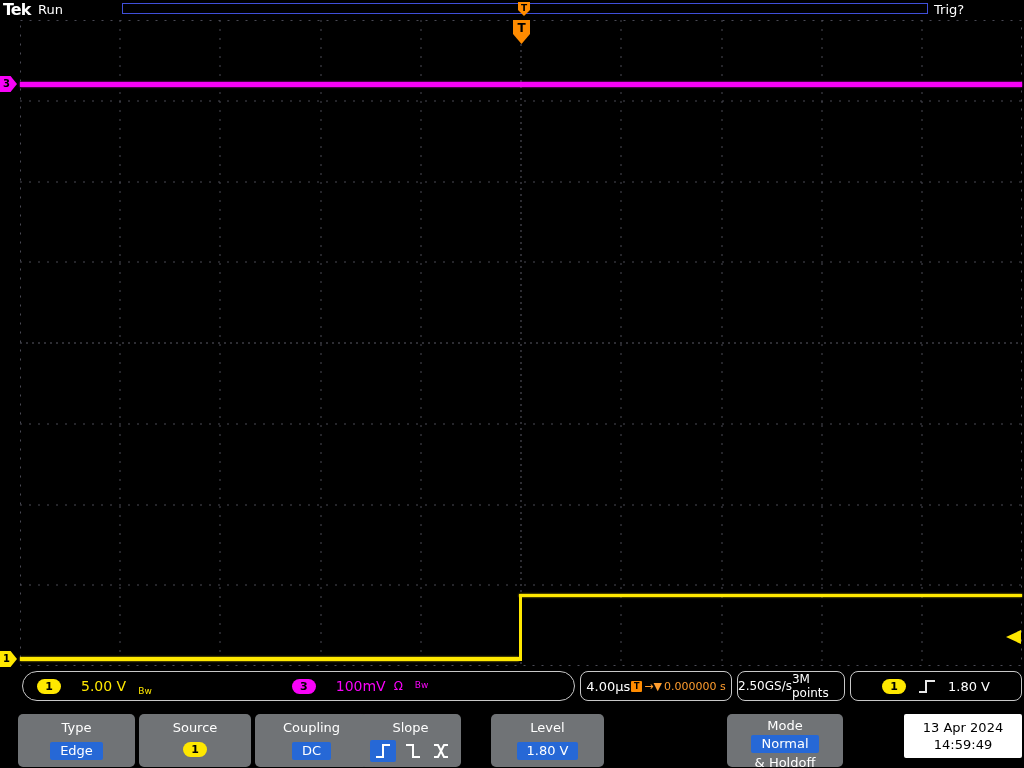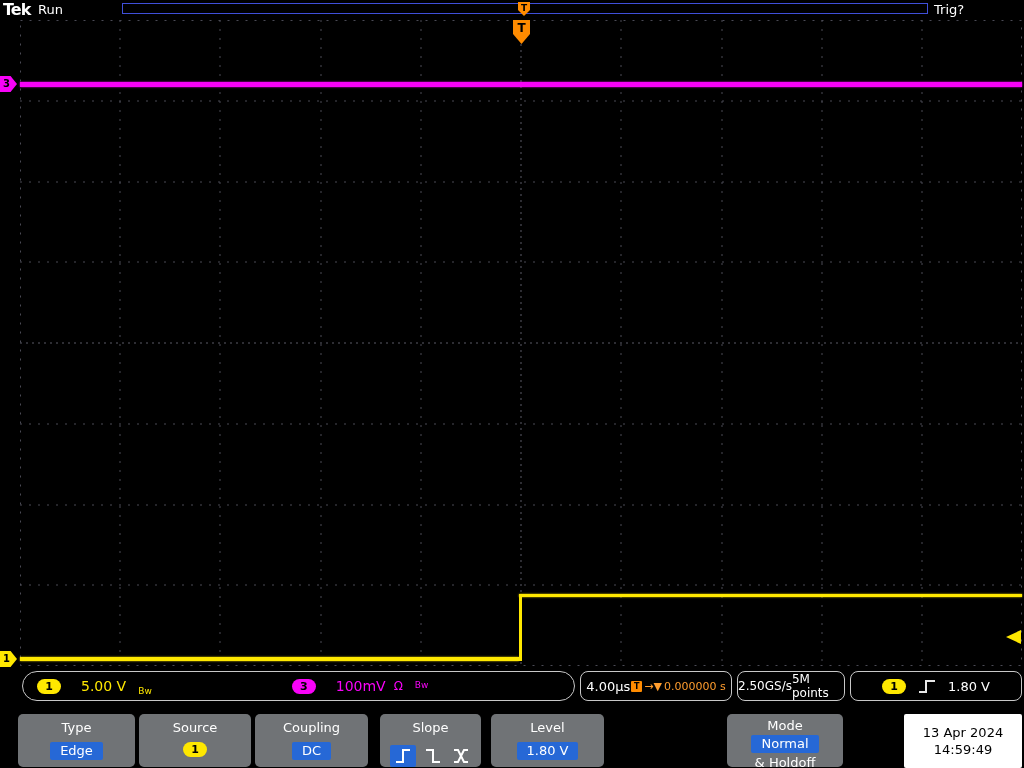--- a/index.html
+++ b/index.html
@@ -90,29 +90,29 @@
 
   
   .btn{
     position:absolute;top:714px;height:53px;background:#707376;border-radius:5px;
     display:flex;flex-direction:column;align-items:center;padding-top:6px;
     box-sizing:border-box;gap:7px;font-size:13px;
   }
   #btn-type{left:18px;width:117px;}
   #btn-source{left:139px;width:112px;}
   #btn-coupling{left:255px;width:113px;}
-  #btn-slope{left:380px;width:101px;gap:5px;justify-content:space-between;}
+  #btn-slope{left:360px;width:101px;gap:5px;}
   #btn-level{left:491px;width:113px;}
   #btn-mode{left:727px;width:116px;gap:2px;padding-top:4px;}
   .hl{background:#2668d6;color:#fff;padding:0 10px;border-radius:2px;line-height:18px;}
   .slope-row{display:flex;align-items:center;gap:6px;}
   .sicon{width:22px;height:20px;display:flex;align-items:center;justify-content:center;}
   .sicon.sel{background:#2668d6;border-radius:2px;padding:1px 2px;}
   #dtbox{
-    position:absolute;left:904px;top:714px;width:118px;height:54px;background:#fff;
+    position:absolute;left:904px;top:714px;width:118px;height:44px;background:#fff;
     color:#000;border-radius:2px;display:flex;flex-direction:column;
     justify-content:center;align-items:center;gap:2px;font-size:13px;
   }
 </style>
 </head>
 <body>
 
 <span class="abs" id="hdr-logo">Tek</span>
 <span class="abs" id="hdr-run">Run</span>
 <div class="abs" id="trigbar">
@@ -173,21 +173,21 @@
   <span class="tbase">4.00µs</span>
   <span class="tpos">
     <span class="tchip">T</span>
     <span>→▼</span>
     <span>0.000000 s</span>
   </span>
 </div>
 
 <div class="rbox" id="rb-acq">
   <span>2.50GS/s</span>
-  <span>5M points</span>
+  <span>3M points</span>
 </div>
 
 <div class="rbox" id="rb-trig">
   <span class="badge y">1</span>
   <span class="slope-glyph">
     <svg width="18" height="15" viewBox="0 0 18 15">
         <polyline points="1,13 8,13 8,2 17,2" stroke="#e8e8e8" stroke-width="2" fill="none"></polyline>
       </svg>
   </span>
   <span class="lvl">1.80 V</span>

